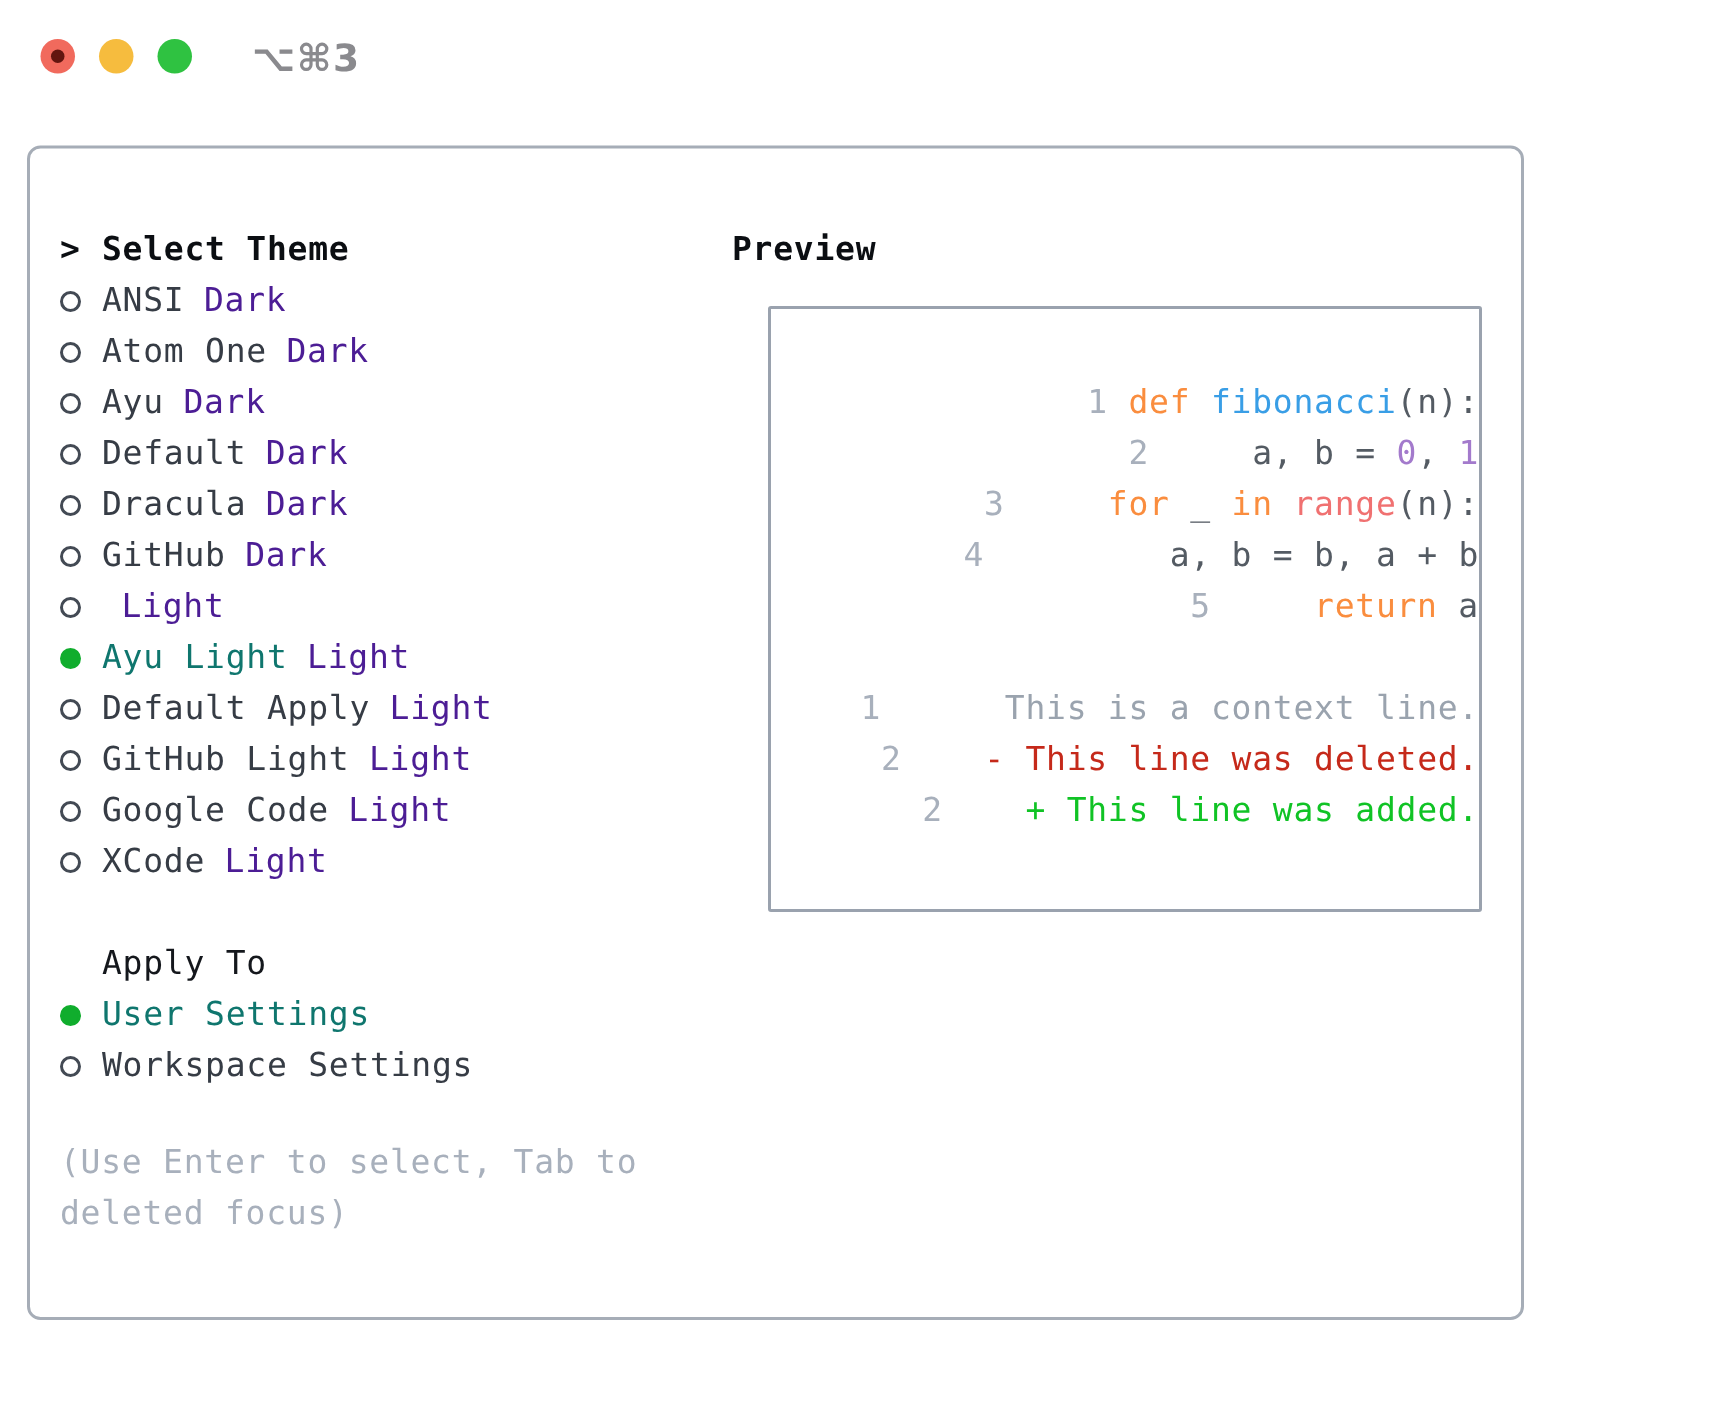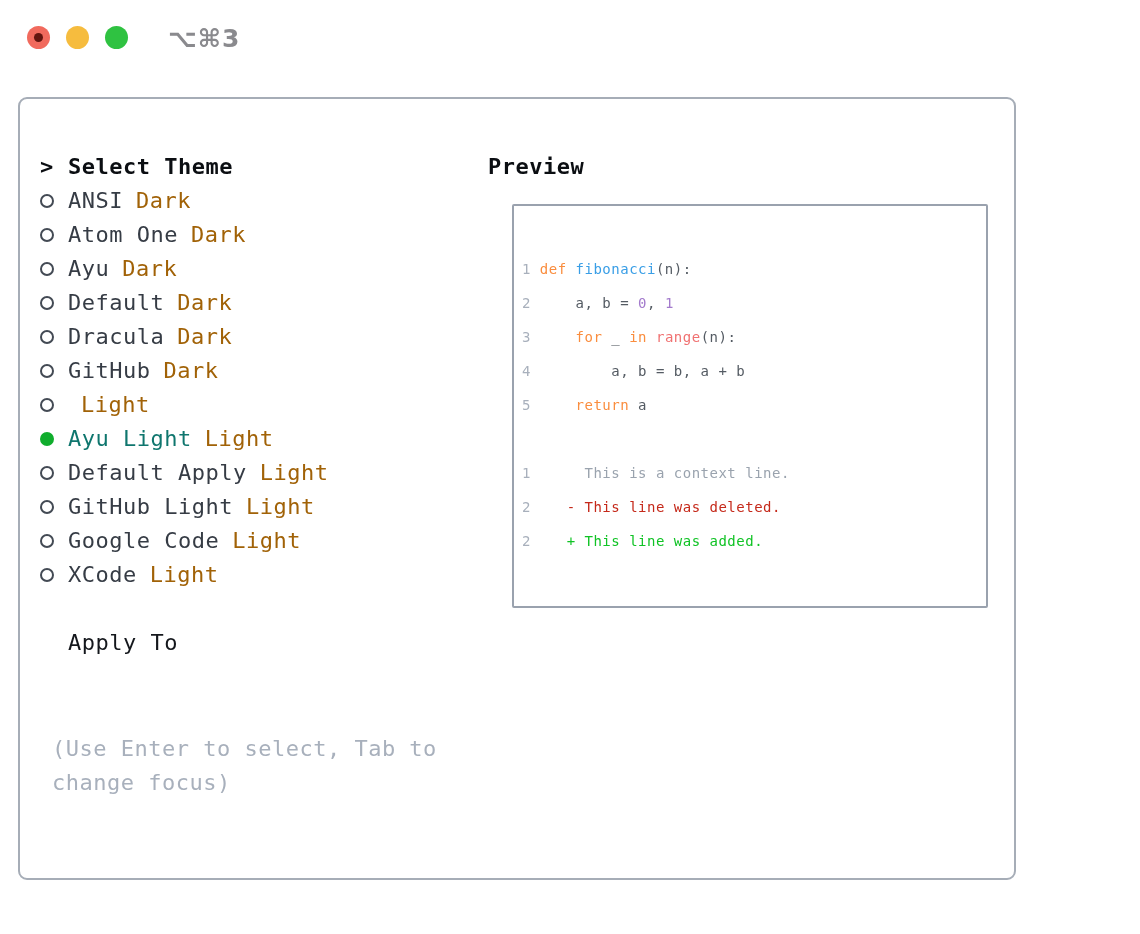--- a/index.html
+++ b/index.html
@@ -20,33 +20,33 @@
   .panel { position:absolute; left:18px; top:97px; width:998px; height:783px; border:2px solid #a6adb7; border-radius:9px; background:#fff; }
 
   .mono-row { height:34px; line-height:34px; font-size:22px; letter-spacing:.5px; display:flex; align-items:center; white-space:pre; }
   .prefix { width:28px; flex:0 0 28px; display:flex; align-items:center; }
   .chev { font-weight:bold; color:#0b0e12; font-size:22px; line-height:34px; }
   .bullet { width:14px; height:14px; border:2px solid #434a54; border-radius:50%; }
   .bullet.sel { background:#10ad2d; border-color:#10ad2d; }
   .hdr { font-weight:bold; color:#0b0e12; }
   .item-name { color:#363c45; }
   .item-name.sel { color:#0f766e; }
-  .item-variant { color:#a16207; margin-left:13px; }
+  .item-variant { color:#4c1d95; margin-left:13px; }
   .apply-hdr { color:#14171c; padding-left:28px; }
 
   .left-col { position:absolute; left:20px; top:51px; }
   .gap34 { height:34px; }
 
-  .hint { position:absolute; left:20px; top:633px; color:#a8b0bc;margin-left:12px; }
+  .hint { position:absolute; left:20px; top:660px; color:#a8b0bc; }
   .hint .mono-row { color:#a8b0bc; }
 
   
   .preview-hdr { position:absolute; left:468px; top:51px; }
   .preview-box { position:absolute; left:492px; top:105px; width:476px; height:404px; border:2px solid #9aa2ae; border-radius:2px; background:#fff; padding:46px 0 0 8px; overflow:hidden; }
-  .code-line { height:34px; line-height:34px; font-size:14px; letter-spacing:.5px; white-space:pre; }
+  .code-line { height:34px; line-height:34px; font-size:22px; letter-spacing:.5px; white-space:pre;text-align:right; }
   .tk-ln  { color:#a8b0bc; }
   .tk-fg  { color:#545b63; }
   .tk-kw  { color:#fa8d3e; }
   .tk-fn  { color:#399ee6; }
   .tk-rd  { color:#f07171; }
   .tk-pu  { color:#a37acc; }
   .tk-ctx { color:#9aa3ae; }
   .tk-del { color:#c5291a; }
   .tk-add { color:#10c325; }
 </style>
@@ -138,25 +138,36 @@
   <div class="mono-row">
     <span class="prefix"><span class="bullet"></span></span>
     <span class="item-name">XCode</span>
     <span class="item-variant">Light</span>
   </div>
 </div>
 
     <div class="gap34"></div>
 
     <div class="mono-row apply-hdr">Apply To</div>
+    <div id="apply-options">
+  <div class="mono-row">
+    <span class="prefix"><span class="bullet sel"></span></span>
+    <span class="item-name sel">User Settings</span>
+  </div>
+
+  <div class="mono-row">
+    <span class="prefix"><span class="bullet"></span></span>
+    <span class="item-name">Workspace Settings</span>
+  </div>
+</div>
   </div>
 
   <div class="hint" id="hint-lines">
       <div class="mono-row">(Use Enter to select, Tab to</div>
-      <div class="mono-row">change focus)</div>
+      <div class="mono-row">deleted focus)</div>
     </div>
 
   <div class="mono-row preview-hdr">
     <span class="hdr">Preview</span>
   </div>
   <div class="preview-box" id="code-box">
       <div class="code-line"><span class="tk-ln">1 </span><span class="tk-kw">def </span><span class="tk-fn">fibonacci</span><span class="tk-fg">(n):</span></div>
       <div class="code-line"><span class="tk-ln">2 </span><span class="tk-fg">    a, b = </span><span class="tk-pu">0</span><span class="tk-fg">, </span><span class="tk-pu">1</span></div>
       <div class="code-line"><span class="tk-ln">3 </span><span class="tk-fg">    </span><span class="tk-kw">for</span><span class="tk-fg"> _ </span><span class="tk-kw">in</span><span class="tk-fg"> </span><span class="tk-rd">range</span><span class="tk-fg">(n):</span></div>
       <div class="code-line"><span class="tk-ln">4 </span><span class="tk-fg">        a, b = b, a + b</span></div>

